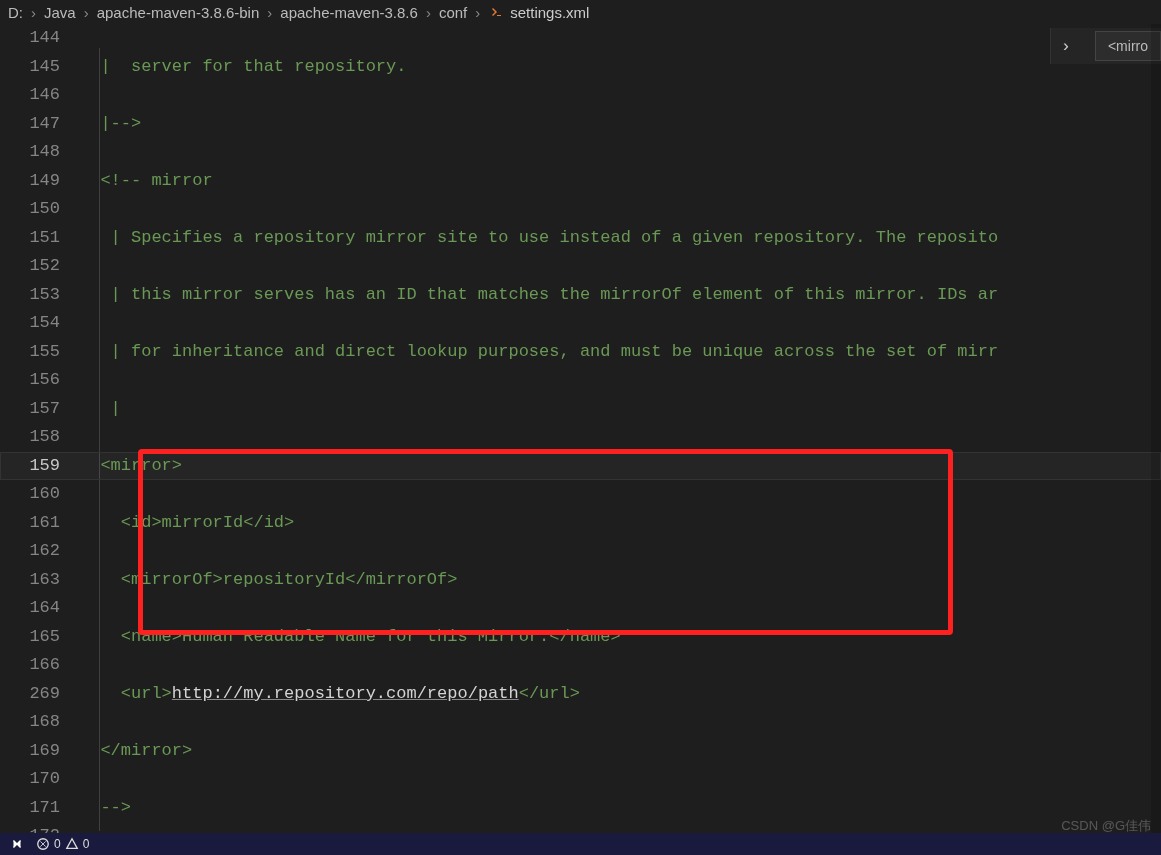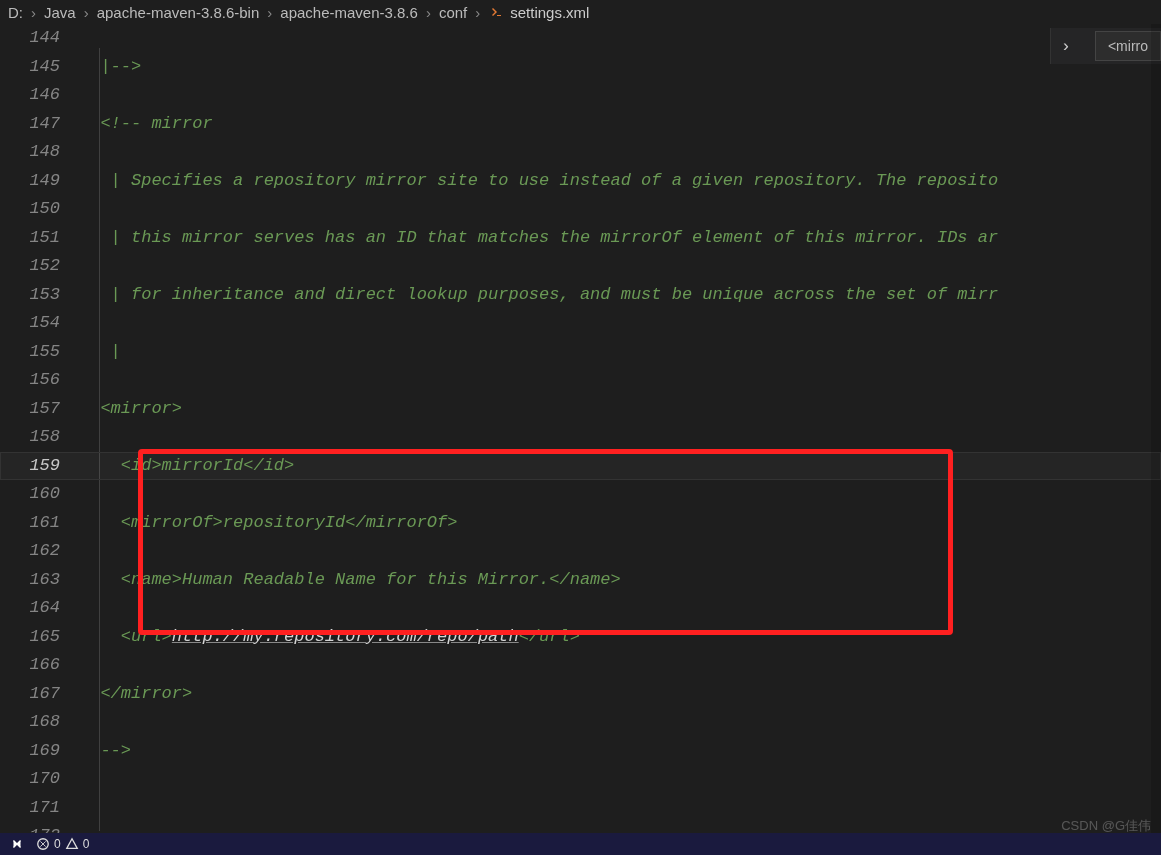--- a/index.html
+++ b/index.html
@@ -53,21 +53,20 @@
       border: 1px solid #444;
       cursor: pointer;
       font-family: -apple-system, 'Segoe UI', sans-serif;
       font-size: 14px;
       margin-left: 14px;
     }
     .editor {
       display: flex;
       height: calc(100% - 48px);
       position: relative;
-      font-style: italic;
     }
     .gutter {
       width: 80px;
       text-align: right;
       padding-right: 20px;
       color: #858585;
       user-select: none;
       line-height: 28.5px;
       padding-top: 0;
     }
@@ -195,29 +194,30 @@
     <div class="ln">157</div>
     <div class="ln">158</div>
     <div class="ln" style="color:#c6c6c6">159</div>
     <div class="ln">160</div>
     <div class="ln">161</div>
     <div class="ln">162</div>
     <div class="ln">163</div>
     <div class="ln">164</div>
     <div class="ln">165</div>
     <div class="ln">166</div>
-    <div class="ln">167</div>
+    <div class="ln">269</div>
     <div class="ln">168</div>
     <div class="ln">169</div>
     <div class="ln">170</div>
     <div class="ln">171</div>
     <div class="ln">172</div>
   </div>
 
   <div class="code">
+<div class="code-line"><span class="t-comment">  |  server for that repository.</span></div>
 <div class="code-line"><span class="t-comment">  |--&gt;</span></div>
 <div class="code-line"><span class="t-comment">  &lt;!-- mirror</span></div>
 <div class="code-line"><span class="t-comment">   | Specifies a repository mirror site to use instead of a given repository. The reposito</span></div>
 <div class="code-line"><span class="t-comment">   | this mirror serves has an ID that matches the mirrorOf element of this mirror. IDs ar</span></div>
 <div class="code-line"><span class="t-comment">   | for inheritance and direct lookup purposes, and must be unique across the set of mirr</span></div>
 <div class="code-line"><span class="t-comment">   |</span></div>
 <div class="code-line"><span class="t-comment">  &lt;mirror&gt;</span></div>
 <div class="code-line"><span class="t-comment">    &lt;id&gt;mirrorId&lt;/id&gt;</span></div>
 <div class="code-line"><span class="t-comment">    &lt;mirrorOf&gt;repositoryId&lt;/mirrorOf&gt;</span></div>
 <div class="code-line"><span class="t-comment">    &lt;name&gt;Human Readable Name for this Mirror.&lt;/name&gt;</span></div>

